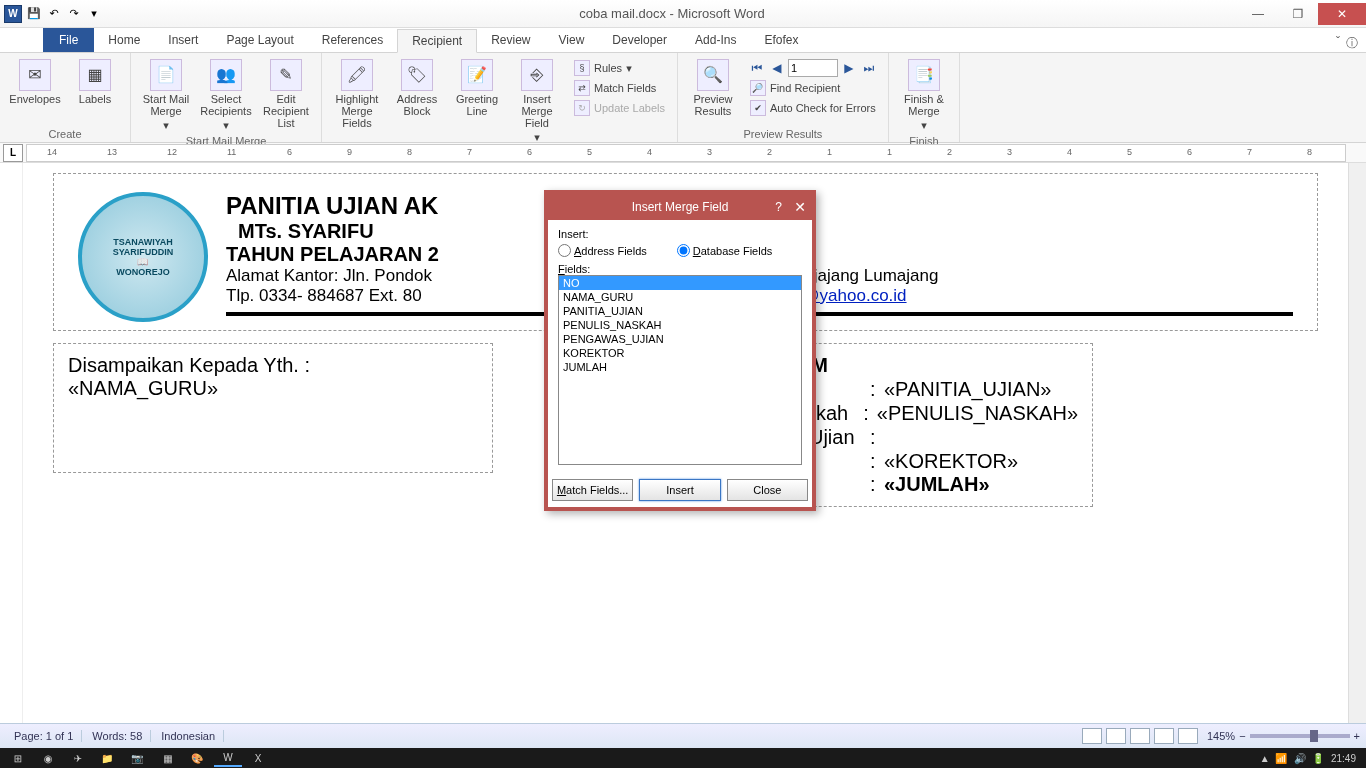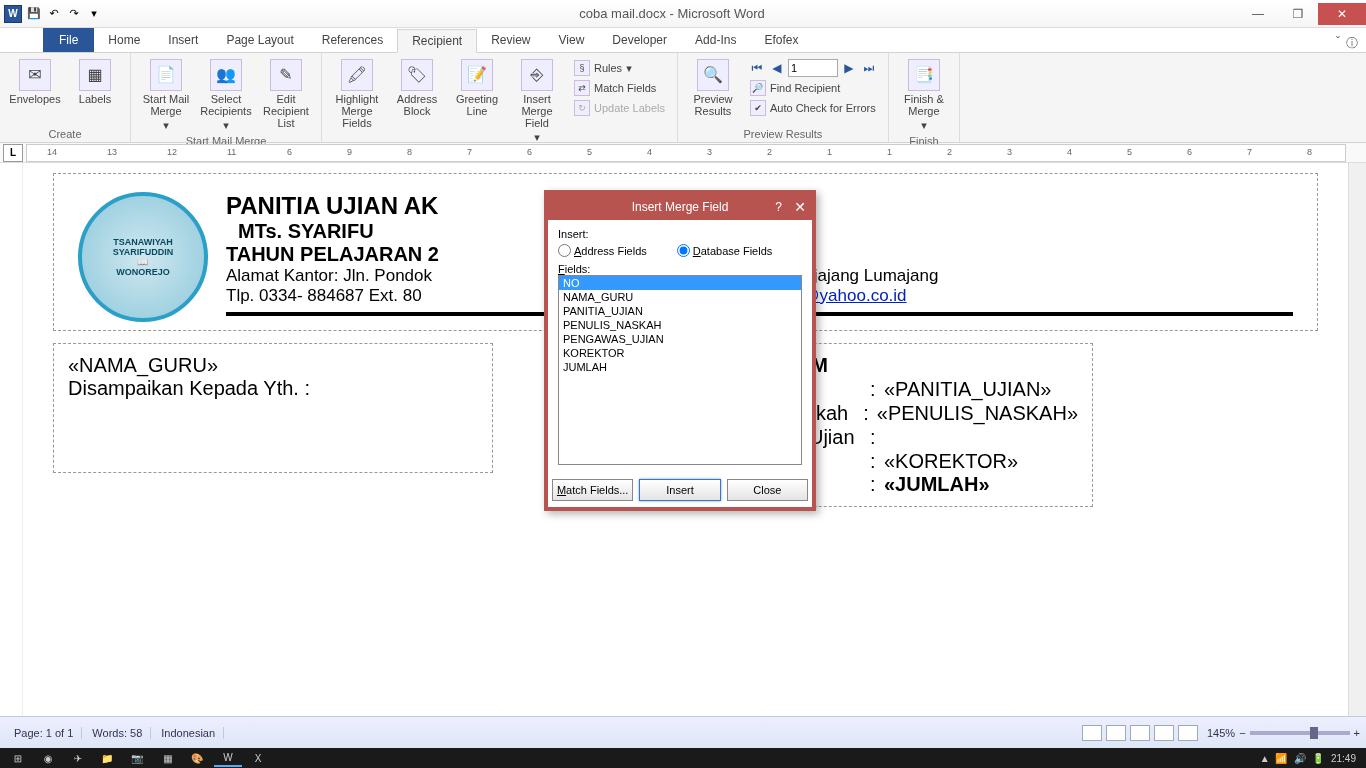--- a/index.html
+++ b/index.html
@@ -79,21 +79,21 @@
 .radios { display:flex; gap:30px; margin:4px 0 6px;}
 .radios label { display:flex; align-items:center; gap:3px;}
 .fieldlist { border:1px solid #888; height:190px; background:#fff; overflow:auto; font-size:11px;}
 .fieldlist div { padding:1px 4px;}
 .fieldlist div.sel { background:#3399ff; color:#fff;}
 .dlg-btns { display:flex; gap:6px; padding:6px 4px; justify-content:space-between;}
 .dlg-btns button { flex:1; height:22px; border:1px solid #888; background:linear-gradient(#fff,#e4e4e4); font-size:11px;}
 .dlg-btns button.primary { border:1px solid #3a76c4; box-shadow:0 0 2px #5a96e4;}
 
 
-.statusbar { position:absolute; bottom:20px; left:0; right:0; height:32px; background:linear-gradient(#eef,#dde6f4); border-top:1px solid #bcd; display:flex; align-items:center; font-size:11px; color:#335; padding:0 6px; gap:2px;}
+.statusbar { position:absolute; bottom:20px; left:0; right:0; height:25px; background:linear-gradient(#eef,#dde6f4); border-top:1px solid #bcd; display:flex; align-items:center; font-size:11px; color:#335; padding:0 6px; gap:2px;}
 .statusbar .cell { padding:0 8px; border-right:1px solid #bcd;}
 .statusbar .spacer { flex:1;}
 .viewbtn { width:20px; height:16px; border:1px solid #9ab; background:#fff; margin:0 1px;}
 .zoom { display:flex; align-items:center; gap:4px; margin-left:6px;}
 .zoom-track { width:100px; height:4px; background:#aac; position:relative;}
 .zoom-thumb { position:absolute; width:8px; height:12px; background:#668; top:-4px; left:60%;}
 
 
 .taskbar { position:absolute; bottom:0; left:0; right:0; height:20px; background:#1a1a1a; display:flex; align-items:center; padding:0 4px; gap:2px;}
 .tb-item { width:28px; height:18px; display:flex; align-items:center; justify-content:center; color:#ccc; font-size:10px;}
@@ -283,22 +283,22 @@
           <h2>MTs. SYARIFU</h2>
           <h3>TAHUN PELAJARAN 2</h3>
           <div class="addr"><span>Alamat Kantor: Jln. Pondok</span><span style="display:inline-block;width:290px"></span><span>rejo Kedungjajang Lumajang</span></div>
           <div class="addr"><span>Tlp. 0334- 884687 Ext. 80</span><span style="display:inline-block;width:290px"></span><a>ssyarifuddin@yahoo.co.id</a></div>
           <div class="thickline"></div>
         </div>
       </div>
 
       <div class="twocol">
         <div class="box left">
+          <div>Disampaikan Kepada Yth. :</div>
           <div>«NAMA_GURU»</div>
-          <div>Disampaikan Kepada Yth. :</div>
         </div>
         <div class="box right">
           <div style="font-weight:bold">HONORARIUM</div>
           <div id="honrows">
               <div class="hon-row">
                 <span class="arrow">➤</span>
                 <span class="lbl">Panitia</span>
                 <span class="colon">:</span>
                 <span>«PANITIA_UJIAN»</span>
               </div>

